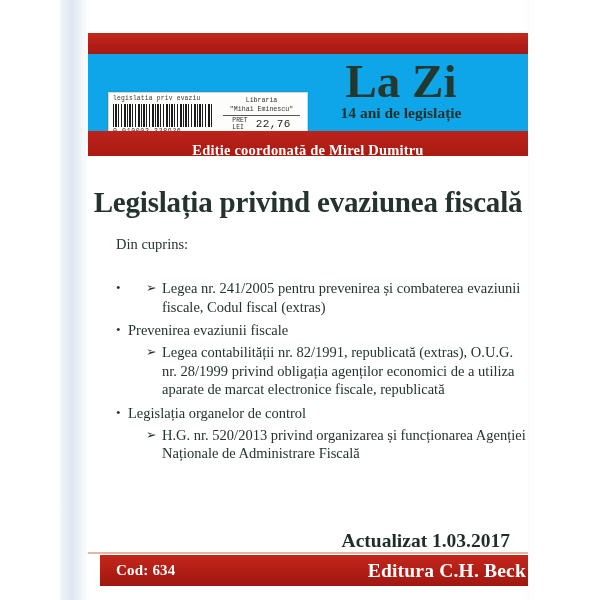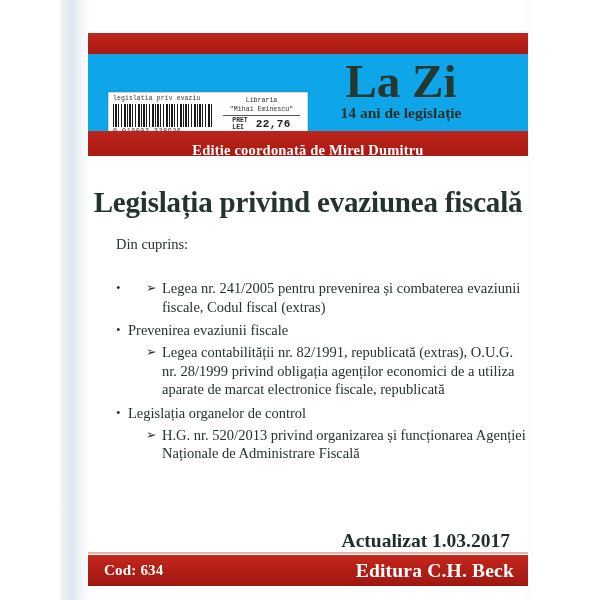--- a/index.html
+++ b/index.html
@@ -145,21 +145,20 @@
   }
   .price-rule {
     border-top: 1px solid #555;
     margin: 1px 4px 1px 4px;
   }
   .price-row {
     display: flex;
     align-items: center;
     justify-content: center;
     gap: 8px;
-    font-weight: bold;
   }
   .price-label {
     font-size: 6.4px;
     line-height: 7px;
     color: #2b2b2b;
     text-align: left;
   }
   .price-value {
     font-size: 11px;
     line-height: 12px;
@@ -254,21 +253,21 @@
     font-family: "Liberation Serif", serif;
     font-weight: bold;
     font-size: 19.5px;
     line-height: 22px;
     color: #1f2e2a;
   }
 
   
   .band-bottom {
     position: absolute;
-    left: 0;
+    left: 12px;
     top: 522px;
     width: 440px;
     height: 31px;
     background-image: linear-gradient(180deg, #c4271c 0%, #b01d15 55%, #a01811 100%);
     display: flex;
     align-items: center;
     justify-content: space-between;
     box-sizing: border-box;
     padding: 0 14px 0 16px;
   }

